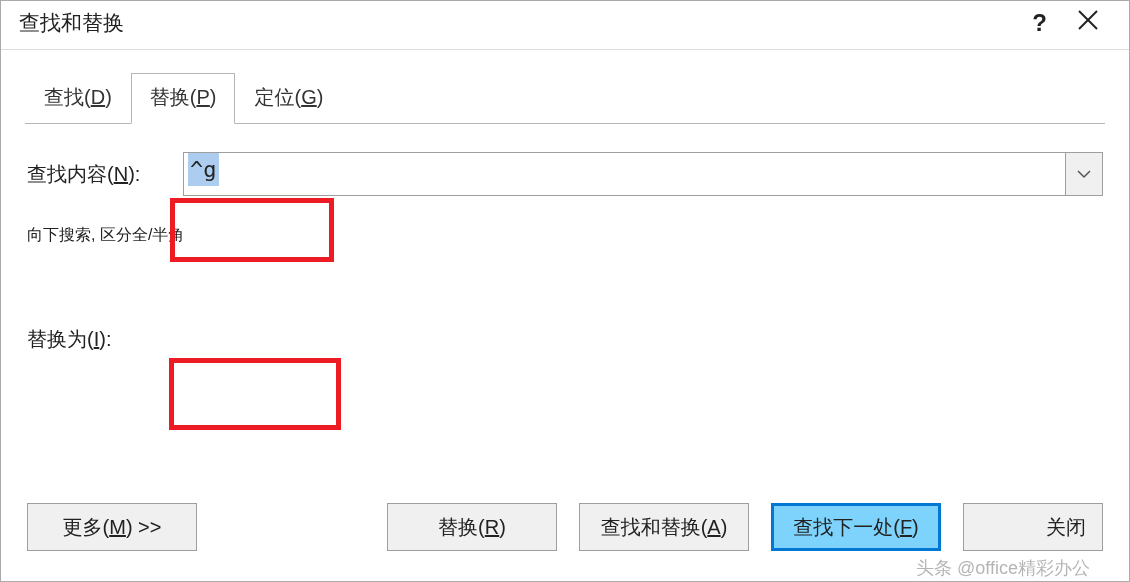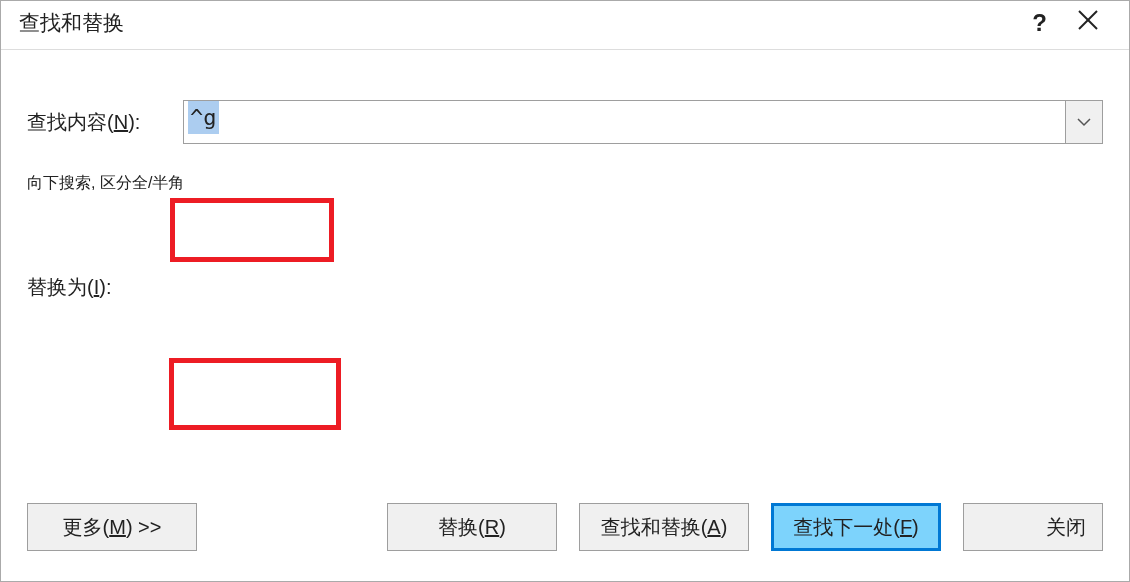--- a/index.html
+++ b/index.html
@@ -219,20 +219,31 @@
           </svg>
       </div>
     </div>
   </div>
 
   <div class="content">
 
     <div class="red-box red-box-1"></div>
     <div class="red-box red-box-2"></div>
 
+    <div class="tabs">
+      <div class="tab">
+        <span>查找(</span><span class="underline">D</span><span>)</span>
+      </div>
+      <div class="tab active">
+        <span>替换(</span><span class="underline">P</span><span>)</span>
+      </div>
+      <div class="tab">
+        <span>定位(</span><span class="underline">G</span><span>)</span>
+      </div>
+    </div>
 
     <div class="form-area">
 
       <div class="row">
         <div class="label">
           <span>查找内容(</span><span class="underline">N</span><span>):</span>
         </div>
         <div class="input-wrap">
           <div class="text-input" style="padding:4px;">
             <span style="background:#accdf0; padding:4px 2px; font-family:Consolas,monospace;">^g</span>
@@ -282,13 +293,14 @@
             <span>)</span>
         </button>
         <button class="btn" style="min-width:140px;justify-content:flex-end;">
           <span>关闭</span>
         </button>
       </div>
     </div>
 
   </div>
 
+  <div class="watermark">头条 @office精彩办公</div>
 </div>
 
 </body></html>

